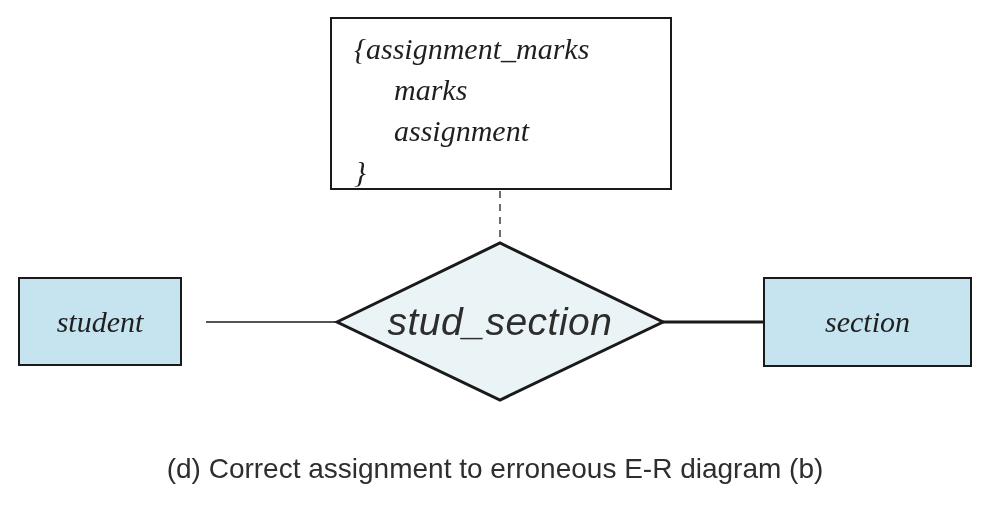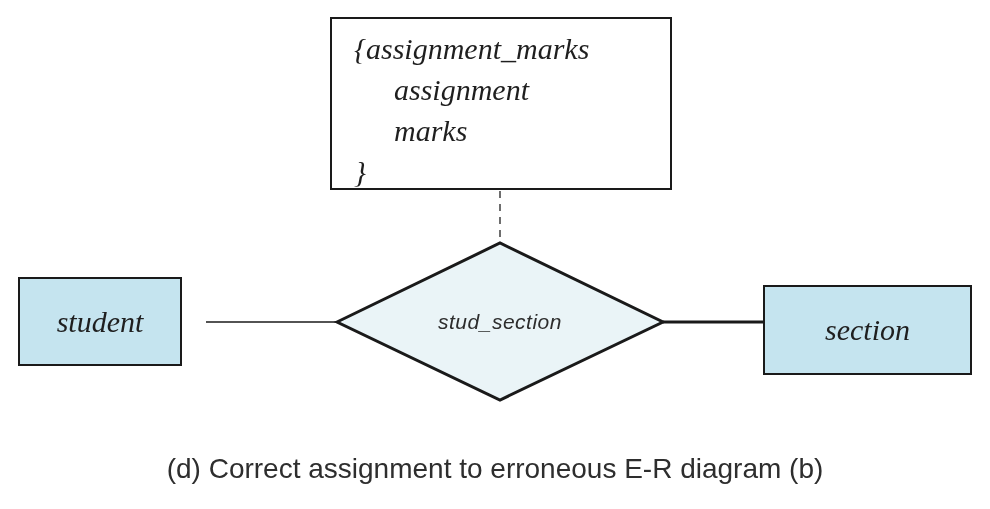--- a/index.html
+++ b/index.html
@@ -80,34 +80,33 @@
     left: 18px;
     top: 277px;
     width: 164px;
     height: 89px;
   }
   .entity-section {
     left: 763px;
     top: 277px;
     width: 209px;
     height: 90px;
-    margin-top: 8px;
   }
   .diamond-label {
     position: absolute;
     left: 337px;
     top: 243px;
     width: 326px;
     height: 157px;
     display: flex;
     align-items: center;
     justify-content: center;
     font-family: "Liberation Sans", sans-serif;
     font-style: italic;
-    font-size: 21px;
+    font-size: 39px;
     color: #2d2d2d;
     letter-spacing: 0.5px;
   }
   .caption {
     position: absolute;
     left: 0;
     top: 453px;
     width: 990px;
     text-align: center;
     font-family: "Liberation Sans", sans-serif;
@@ -122,22 +121,22 @@
 
   <svg class="connectors" viewBox="0 0 990 509" aria-hidden="true">
     <line class="conn-line conn-left" x1="206" y1="322" x2="337" y2="322"></line>
     <line class="conn-line conn-right" x1="663" y1="322" x2="763" y2="322"></line>
     <line class="conn-dashed" x1="500" y1="191" x2="500" y2="242"></line>
     <polygon class="diamond-shape" points="337,322 500,243 663,322 500,400"></polygon>
   </svg>
 
   <div class="attr-box">
     <div class="attr-line">{assignment_marks</div>
+    <div class="attr-line attr-indent">marks</div>
     <div class="attr-line attr-indent">assignment</div>
-    <div class="attr-line attr-indent">marks</div>
     <div class="attr-line">}</div>
   </div>
 
   <div class="entity entity-student">
     <span>student</span>
   </div>
 
   <div class="entity entity-section">
     <span>section</span>
   </div>

